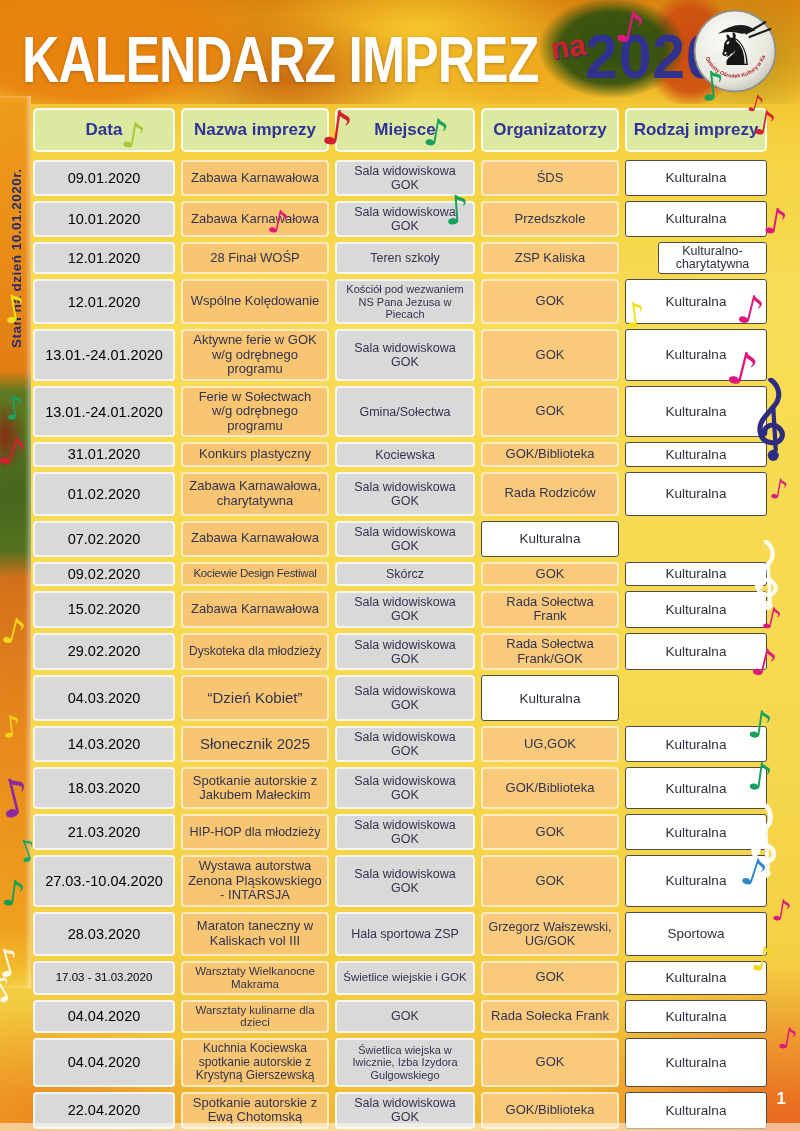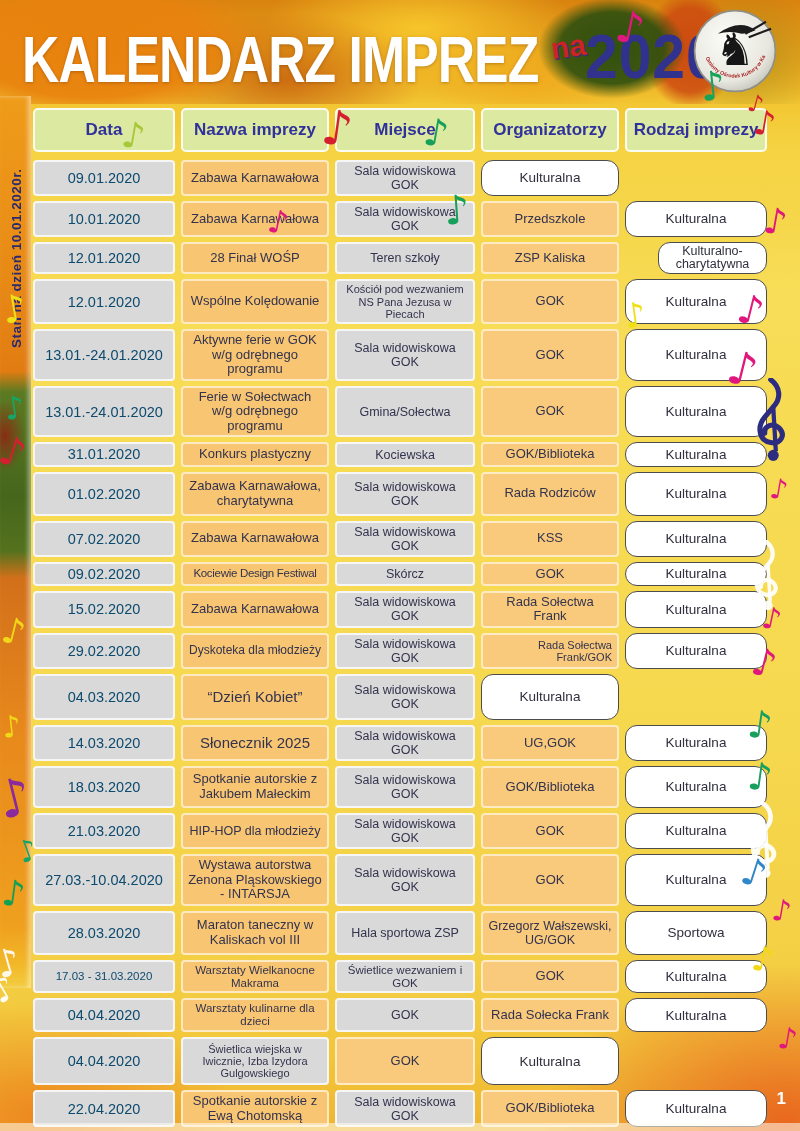--- a/index.html
+++ b/index.html
@@ -47,42 +47,42 @@
   
   .cal{position:absolute;left:33px;top:108px;width:734px;}
   .hrow,.trow{display:grid;grid-template-columns:142px 148px 140px 138px 142px;column-gap:6px;}
   .hrow{margin-bottom:8px;}
   .trow{margin-bottom:5px;}
   .hcell{min-height:44px;background:#dce9a0;border:2px solid rgba(255,255,255,.85);border-radius:5px;
     display:flex;align-items:center;justify-content:center;font-weight:bold;font-size:17px;color:#31319c;
     box-sizing:border-box;text-align:center;}
   .cell{display:flex;align-items:center;justify-content:center;text-align:center;
     box-sizing:border-box;border-radius:4px;padding:2px 5px;line-height:1.12;color:#33334e;}
-  .c-date{background:#d9d9d9;border:2px solid rgba(255,255,255,.75);font-size:14.5px;color:#0c4a6e;white-space:pre-line;}
+  .c-date{background:#d9d9d9;border:2px solid rgba(255,255,255,.75);font-size:14.5px;color:#000000;white-space:pre-line;}
   .c-name{background:#f8c573;border:2px solid rgba(255,243,214,.8);font-size:13px;}
   .c-place{background:#d9d9d9;border:2px solid rgba(255,255,255,.75);font-size:12.5px;}
   .c-org{background:#f9ca7c;border:2px solid rgba(255,243,214,.8);font-size:13px;}
-  .c-type{background:#ffffff;border:1.5px solid #4c4c4c;border-radius:12px;font-size:13.5px;color:#2f2f3e;}
+  .c-type{background:#ffffff;border:1.5px solid #4c4c4c;border-radius:3px;font-size:13.5px;color:#2f2f3e;}
 
   .trow:nth-child(1),.trow:nth-child(2){min-height:26px;}
   .trow:nth-child(3),.trow:nth-child(9),.trow:nth-child(14),.trow:nth-child(22){min-height:28px;}
   .trow:nth-child(4),.trow:nth-child(15),.trow:nth-child(17),.trow:nth-child(24){min-height:42px;}
   .trow:nth-child(5),.trow:nth-child(6),.trow:nth-child(21){min-height:48px;}
   .trow:nth-child(7),.trow:nth-child(10),.trow:nth-child(11),.trow:nth-child(12),
   .trow:nth-child(16),.trow:nth-child(19),.trow:nth-child(20),.trow:nth-child(23){min-height:24px;}
   .trow:nth-child(8),.trow:nth-child(18){min-height:44px;}
   .trow:nth-child(13){min-height:46px;}
   .trow{align-items:stretch;}
   .trow .cell{min-height:inherit;}
 
   .trow:nth-child(3)  .c-type{font-size:12.5px;line-height:1.05;margin-left:33px;}
   .trow:nth-child(4)  .c-place{font-size:11px;}
   .trow:nth-child(10) .c-name{font-size:11.5px;letter-spacing:-.3px;}
   .trow:nth-child(12) .c-name{font-size:12px;}
-  .trow:nth-child(12) .c-org{font-size:11px;text-align:right;}
+  .trow:nth-child(12) .c-org{font-size:13px;}
   .trow:nth-child(13) .c-name,.trow:nth-child(14) .c-name{font-size:15px;}
   .trow:nth-child(16) .c-name,.trow:nth-child(23) .c-name{font-size:12.5px;text-align:center;}
   .trow:nth-child(18) .c-org{font-size:12.5px;}
   .trow:nth-child(19) .c-date{font-size:11.5px;}
   .trow:nth-child(19) .c-name,.trow:nth-child(19) .c-place{font-size:11.5px;}
   .trow:nth-child(20) .c-name{font-size:11.5px;}
   .trow:nth-child(21) .c-name{font-size:12px;}
   .trow:nth-child(21) .c-place{font-size:11px;}
   .trow:nth-child(24) .c-date{font-size:13.5px;}
   .trow:nth-child(24) .c-name{font-size:11.5px;}
@@ -130,20 +130,21 @@
         <div class="hcell">Nazwa imprezy</div>
         <div class="hcell">Miejsce</div>
         <div class="hcell">Organizatorzy</div>
         <div class="hcell">Rodzaj imprezy</div>
       </div>
     <div id="rows">
         <div class="trow">
           <div class="cell c-date">09.01.2020</div>
           <div class="cell c-name">Zabawa Karnawałowa</div>
           <div class="cell c-place">Sala widowiskowa GOK</div>
+          <div class="cell c-org">ŚDS</div>
           <div class="cell c-type">Kulturalna</div>
         </div>
         <div class="trow">
           <div class="cell c-date">10.01.2020</div>
           <div class="cell c-name">Zabawa Karnawałowa</div>
           <div class="cell c-place">Sala widowiskowa GOK</div>
           <div class="cell c-org">Przedszkole</div>
           <div class="cell c-type">Kulturalna</div>
         </div>
         <div class="trow">
@@ -185,21 +186,20 @@
           <div class="cell c-date">01.02.2020</div>
           <div class="cell c-name">Zabawa Karnawałowa, charytatywna</div>
           <div class="cell c-place">Sala widowiskowa GOK</div>
           <div class="cell c-org">Rada Rodziców</div>
           <div class="cell c-type">Kulturalna</div>
         </div>
         <div class="trow">
           <div class="cell c-date">07.02.2020</div>
           <div class="cell c-name">Zabawa Karnawałowa</div>
           <div class="cell c-place">Sala widowiskowa GOK</div>
-          <div class="cell c-org">KSS</div>
           <div class="cell c-type">Kulturalna</div>
         </div>
         <div class="trow">
           <div class="cell c-date">09.02.2020</div>
           <div class="cell c-name">Kociewie Design Festiwal</div>
           <div class="cell c-place">Skórcz</div>
           <div class="cell c-org">GOK</div>
           <div class="cell c-type">Kulturalna</div>
         </div>
         <div class="trow">
@@ -253,33 +253,34 @@
         <div class="trow">
           <div class="cell c-date">28.03.2020</div>
           <div class="cell c-name">Maraton taneczny w Kaliskach vol III</div>
           <div class="cell c-place">Hala sportowa ZSP</div>
           <div class="cell c-org">Grzegorz Wałszewski, UG/GOK</div>
           <div class="cell c-type">Sportowa</div>
         </div>
         <div class="trow">
           <div class="cell c-date">17.03 - 31.03.2020</div>
           <div class="cell c-name">Warsztaty Wielkanocne Makrama</div>
-          <div class="cell c-place">Świetlice wezwaniem i GOK</div>
+          <div class="cell c-place">Świetlice wiejskie i GOK</div>
           <div class="cell c-org">GOK</div>
           <div class="cell c-type">Kulturalna</div>
         </div>
         <div class="trow">
           <div class="cell c-date">04.04.2020</div>
           <div class="cell c-name">Warsztaty kulinarne dla dzieci</div>
           <div class="cell c-place">GOK</div>
           <div class="cell c-org">Rada Sołecka Frank</div>
           <div class="cell c-type">Kulturalna</div>
         </div>
         <div class="trow">
           <div class="cell c-date">04.04.2020</div>
+          <div class="cell c-name">Kuchnia Kociewska spotkanie autorskie z Krystyną Gierszewską</div>
           <div class="cell c-place">Świetlica wiejska w  Iwicznie, Izba Izydora Gulgowskiego</div>
           <div class="cell c-org">GOK</div>
           <div class="cell c-type">Kulturalna</div>
         </div>
         <div class="trow">
           <div class="cell c-date">22.04.2020</div>
           <div class="cell c-name">Spotkanie autorskie z Ewą Chotomską</div>
           <div class="cell c-place">Sala widowiskowa GOK</div>
           <div class="cell c-org">GOK/Biblioteka</div>
           <div class="cell c-type">Kulturalna</div>

